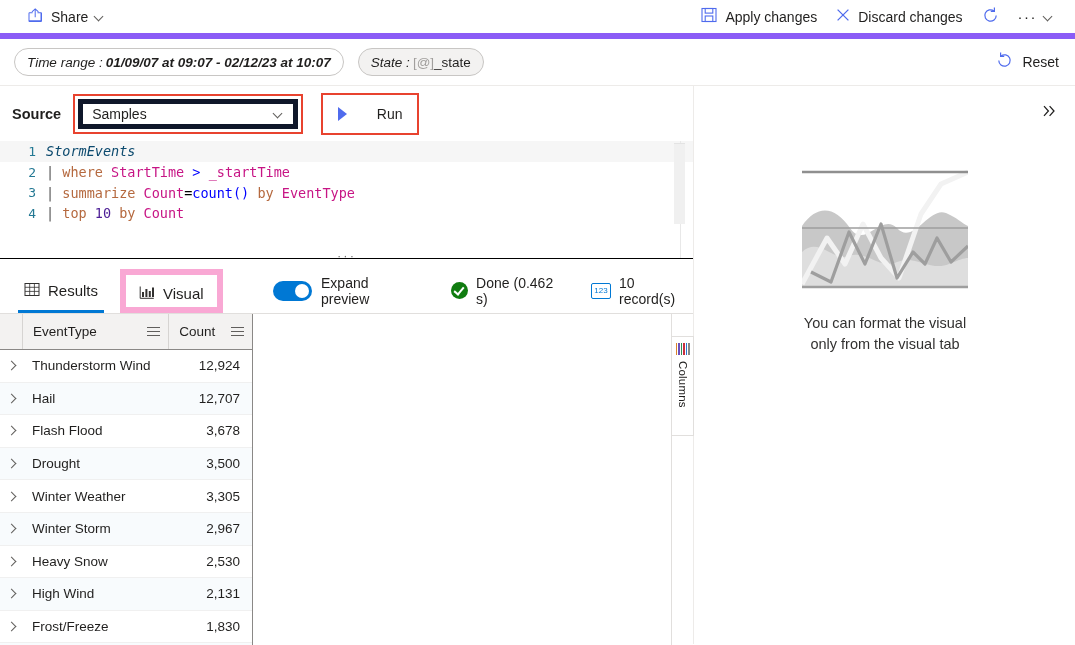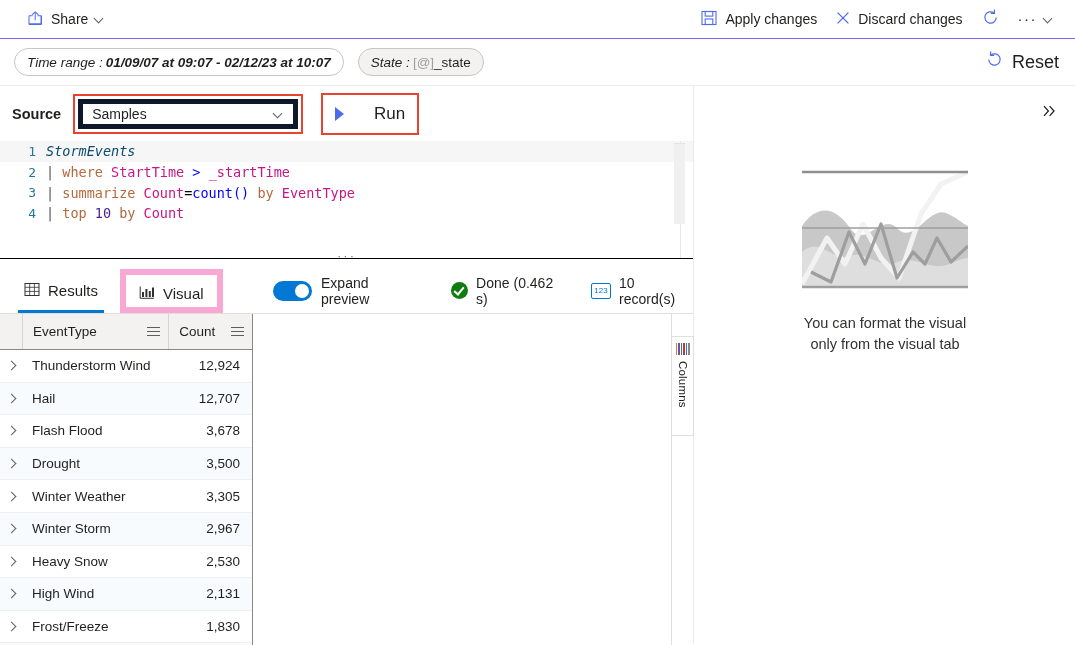--- a/index.html
+++ b/index.html
@@ -15,21 +15,21 @@
     color: #201f1e;
     overflow: hidden;
     position: relative;
   }
 
   
   .cmdbar {
     height: 39px;
     display: flex;
     align-items: center;
-    border-bottom: 1px solid #8b5cf6;
+    border-bottom: 6px solid #8b5cf6;
     background: #ffffff;
     box-sizing: border-box;
   }
   .cmd-item {
     display: flex;
     align-items: center;
     gap: 7px;
     padding: 0 9px;
     height: 32px;
     cursor: pointer;
@@ -87,21 +87,21 @@
   .pill .lbl { color: #201f1e; font-style: italic; }
   .pill .val { font-weight: bold; margin-left: 3px; font-style: italic; }
   .pill .val-dim { color: #a19f9d; margin-left: 3px; }
   .pill .val-dim2 { color: #201f1e; }
   .reset {
     display: flex;
     align-items: center;
     gap: 8px;
     margin-right: 16px;
     cursor: pointer;
-    font-size: 18px;
+    font-size: 14px;
     color: #201f1e;
   }
 
   
   .main {
     position: relative;
     height: 558px;
   }
   .left-pane {
     position: absolute;
@@ -152,21 +152,21 @@
   .run-wrap { padding: 3px; margin-left: 18px; }
   .run-btn {
     width: 88px;
     height: 32px;
     display: flex;
     align-items: center;
     justify-content: center;
     gap: 30px;
     cursor: pointer;
     background: #fff;
-    font-size: 17px;
+    font-size: 14px;
   }
   .play-tri {
     width: 0; height: 0;
     border-left: 9px solid transparent;
     border-top: 7px solid transparent;
     border-bottom: 7px solid transparent;
     position: relative;
   }
 
   

